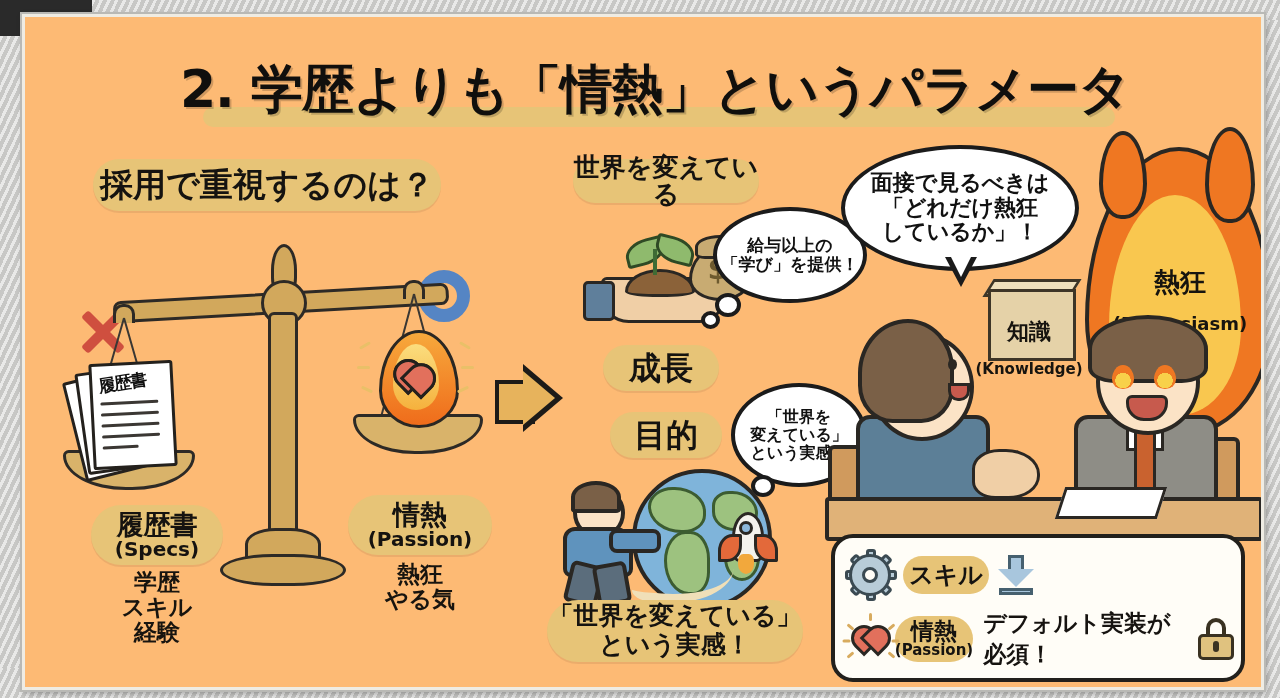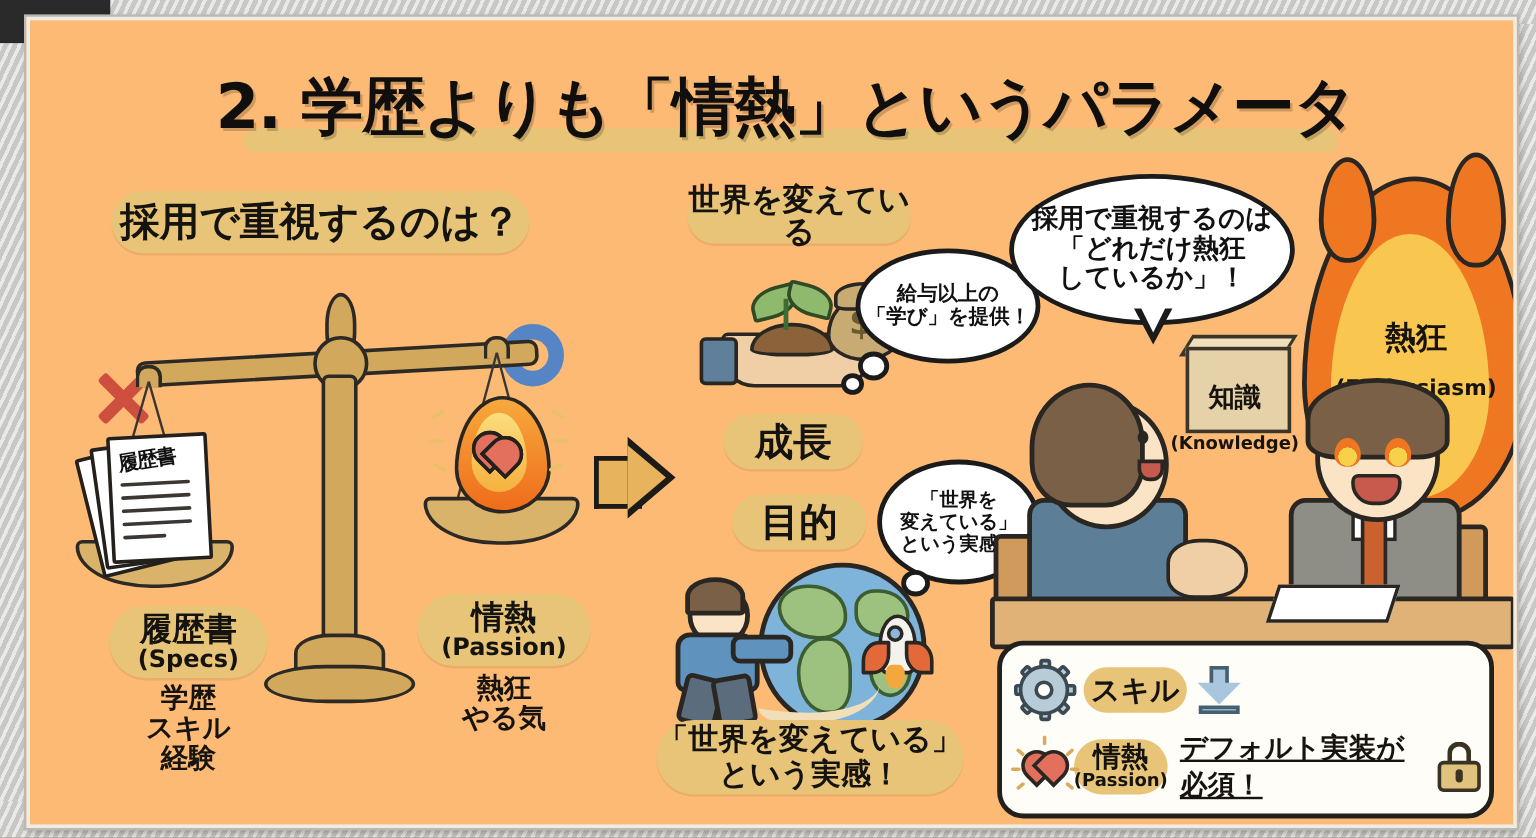--- a/index.html
+++ b/index.html
@@ -342,21 +342,21 @@
       </div>
       <div style="position:absolute;left:78px;top:92px;width:100px;height:46px;border-bottom:9px solid #f0dfb8;border-radius:0 0 70% 20%;transform:rotate(4deg);"></div>
     </div>
 
     <div class="pill" style="left:522px;top:583px;width:256px;height:62px;font-size:25px;line-height:1.15;">
       <span style="white-space:pre-line;">「世界を変えている」
 という実感！</span>
     </div>
 
     <div class="bubble" style="left:816px;top:128px;width:230px;height:118px;font-size:22px;">
-      <span>採用で重視するのは
+      <span>面接で見るべきは
 「どれだけ熱狂
 しているか」！</span>
     </div>
     <div style="position:absolute;left:920px;top:240px;width:0;height:0;border-left:16px solid transparent;border-right:16px solid transparent;border-top:30px solid #1b1b1b;"></div>
     <div style="position:absolute;left:925px;top:238px;width:0;height:0;border-left:11px solid transparent;border-right:11px solid transparent;border-top:22px solid #fff;"></div>
 
     <div style="position:absolute;left:1060px;top:120px;width:180px;height:300px;">
       <div class="bigflame" style="left:0;top:10px;width:180px;height:280px;background:#ef7722;border:4px solid #2a2723;"></div>
       <div class="bigflame" style="left:24px;top:58px;width:132px;height:220px;background:#f9c74f;border:none;"></div>
       <div class="bigflame" style="left:14px;top:-6px;width:40px;height:80px;background:#ef7722;border:4px solid #2a2723;"></div>
@@ -429,21 +429,21 @@
           <i style="left:0;top:32px;transform:rotate(-130deg);"></i>
           <i style="left:41px;top:4px;transform:rotate(50deg);"></i>
           <i style="left:45px;top:18px;transform:rotate(90deg);"></i>
           <i style="left:41px;top:32px;transform:rotate(130deg);"></i>
           <i style="left:20px;top:-6px;"></i>
         </div>
         <div class="legend-pill" style="width:96px;height:46px;margin-left:10px;">
           <span style="font-size:23px;">情熱</span>
           <span style="font-size:15px;">(Passion)</span>
         </div>
-        <div class="legend-text" style="margin-left:10px;font-size:23px;text-decoration:underline;">デフォルト実装が必須！</div>
+        <div class="legend-text" style="margin-left:10px;font-size:23px;">デフォルト実装が必須！</div>
         <div class="lock" style="margin-left:6px;">
           <div class="shack"></div>
               <div class="body"></div>
               <div class="kh"></div>
         </div>
       </div>
 
     </div>
 
   </div>

